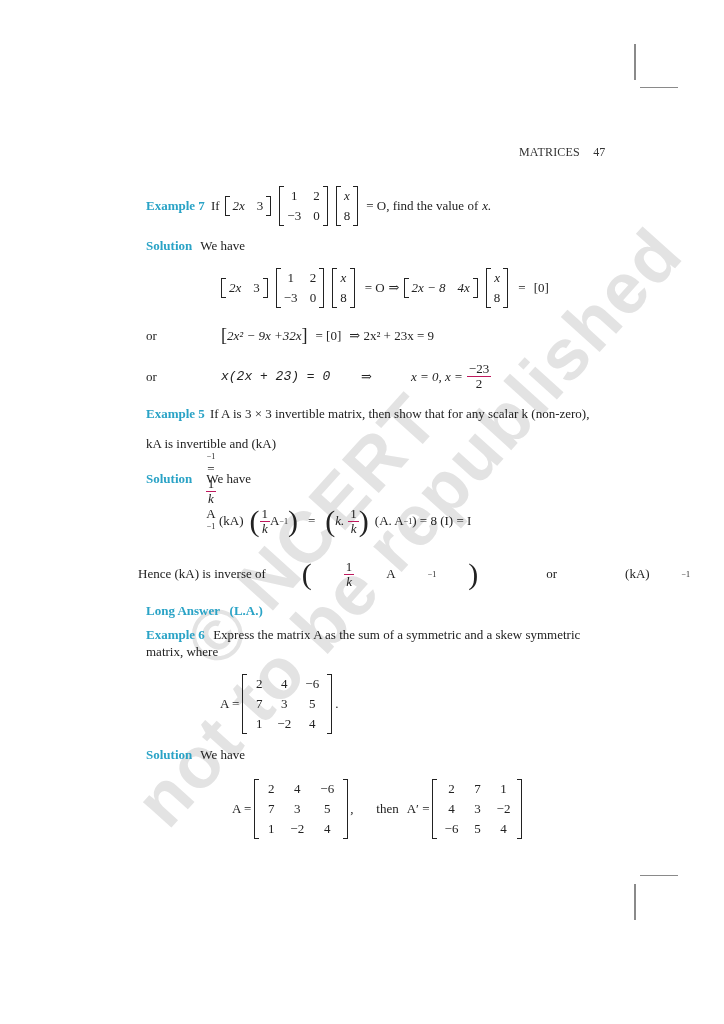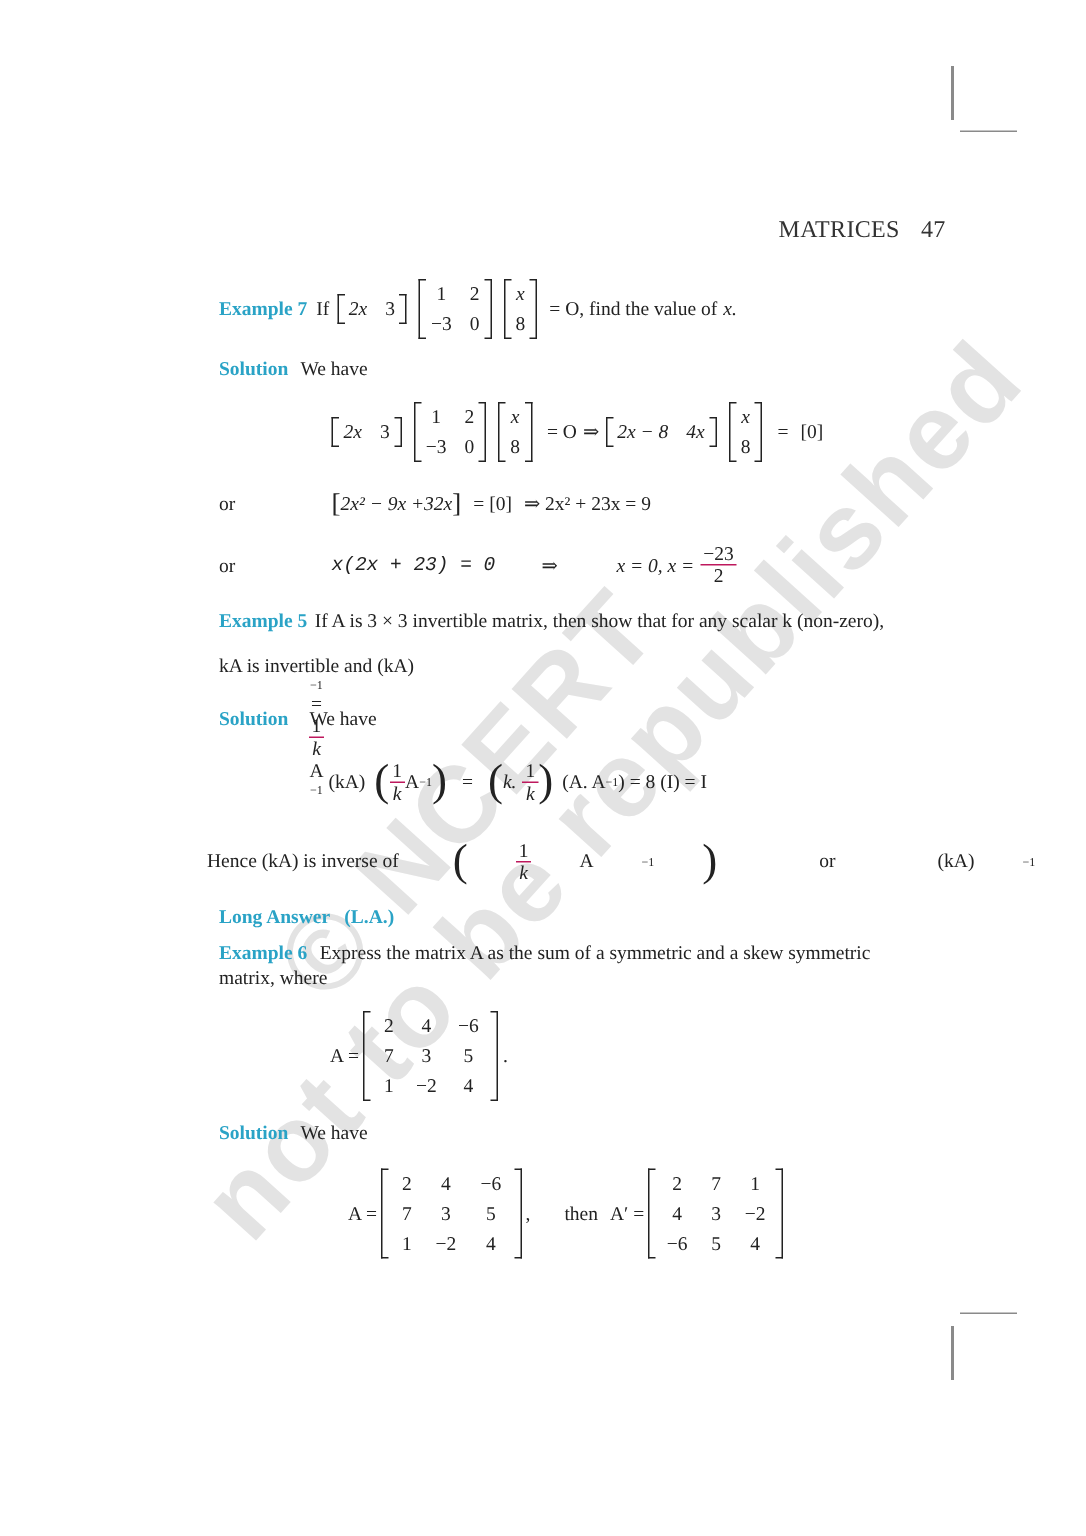--- a/index.html
+++ b/index.html
@@ -1,19 +1,19 @@
 <!DOCTYPE html>
 <html><head>
 <meta charset="utf-8">
 <style>
   html,body{margin:0;padding:0;background:#fff;}
   body{width:724px;height:1024px;position:relative;overflow:hidden;font-family:"Liberation Serif","DejaVu Serif",serif;color:#222;font-size:13px;}
   .abs{position:absolute;}
   .crop{position:absolute;background:#8a8a8a;}
-  .hdr{font-size:16px;letter-spacing:0.2px;color:#333;}
+  .hdr{font-size:12px;letter-spacing:0.2px;color:#333;}
   .lbl{color:#2aa3c6;font-weight:bold;}
   .i{font-style:italic;}
   .mat{display:inline-flex;align-items:stretch;vertical-align:middle;}
   .br{width:4px;border:1px solid #222;}
   .br.l{border-right:none;}
   .br.r{border-left:none;}
   .grid{display:grid;column-gap:12px;row-gap:2px;padding:1px 3px;text-align:center;line-height:18px;}
   .frac{display:inline-flex;flex-direction:column;align-items:center;vertical-align:middle;line-height:14px;}
   .frac .num{border-bottom:1px solid #be185d;padding:0 2px;}
   .paren{font-size:30px;font-weight:100;vertical-align:middle;line-height:1;}

